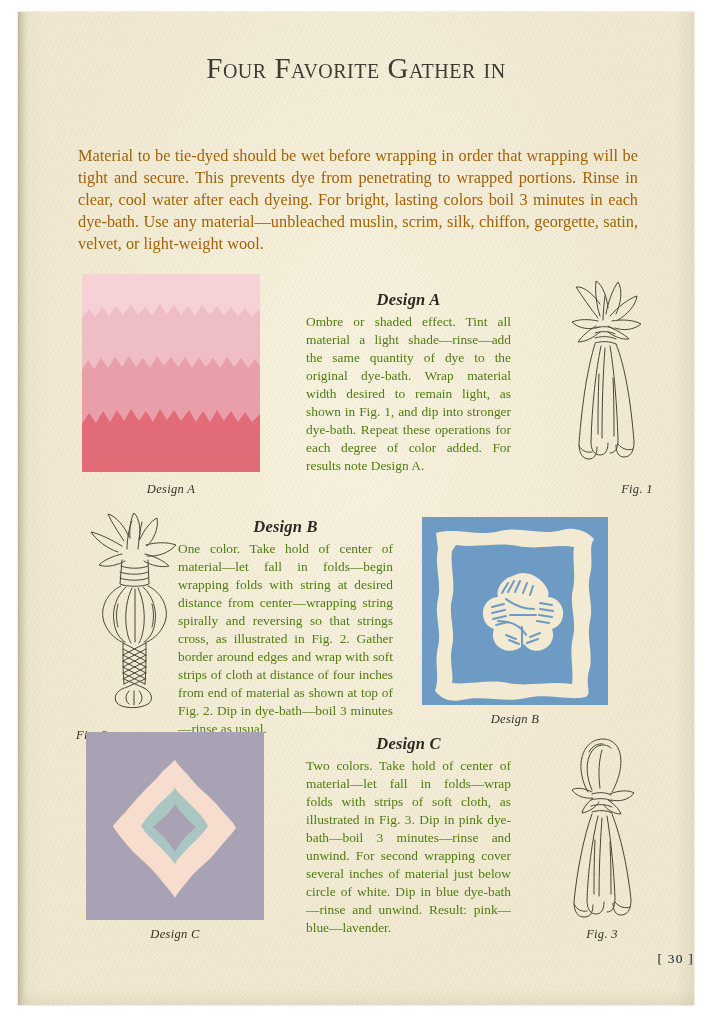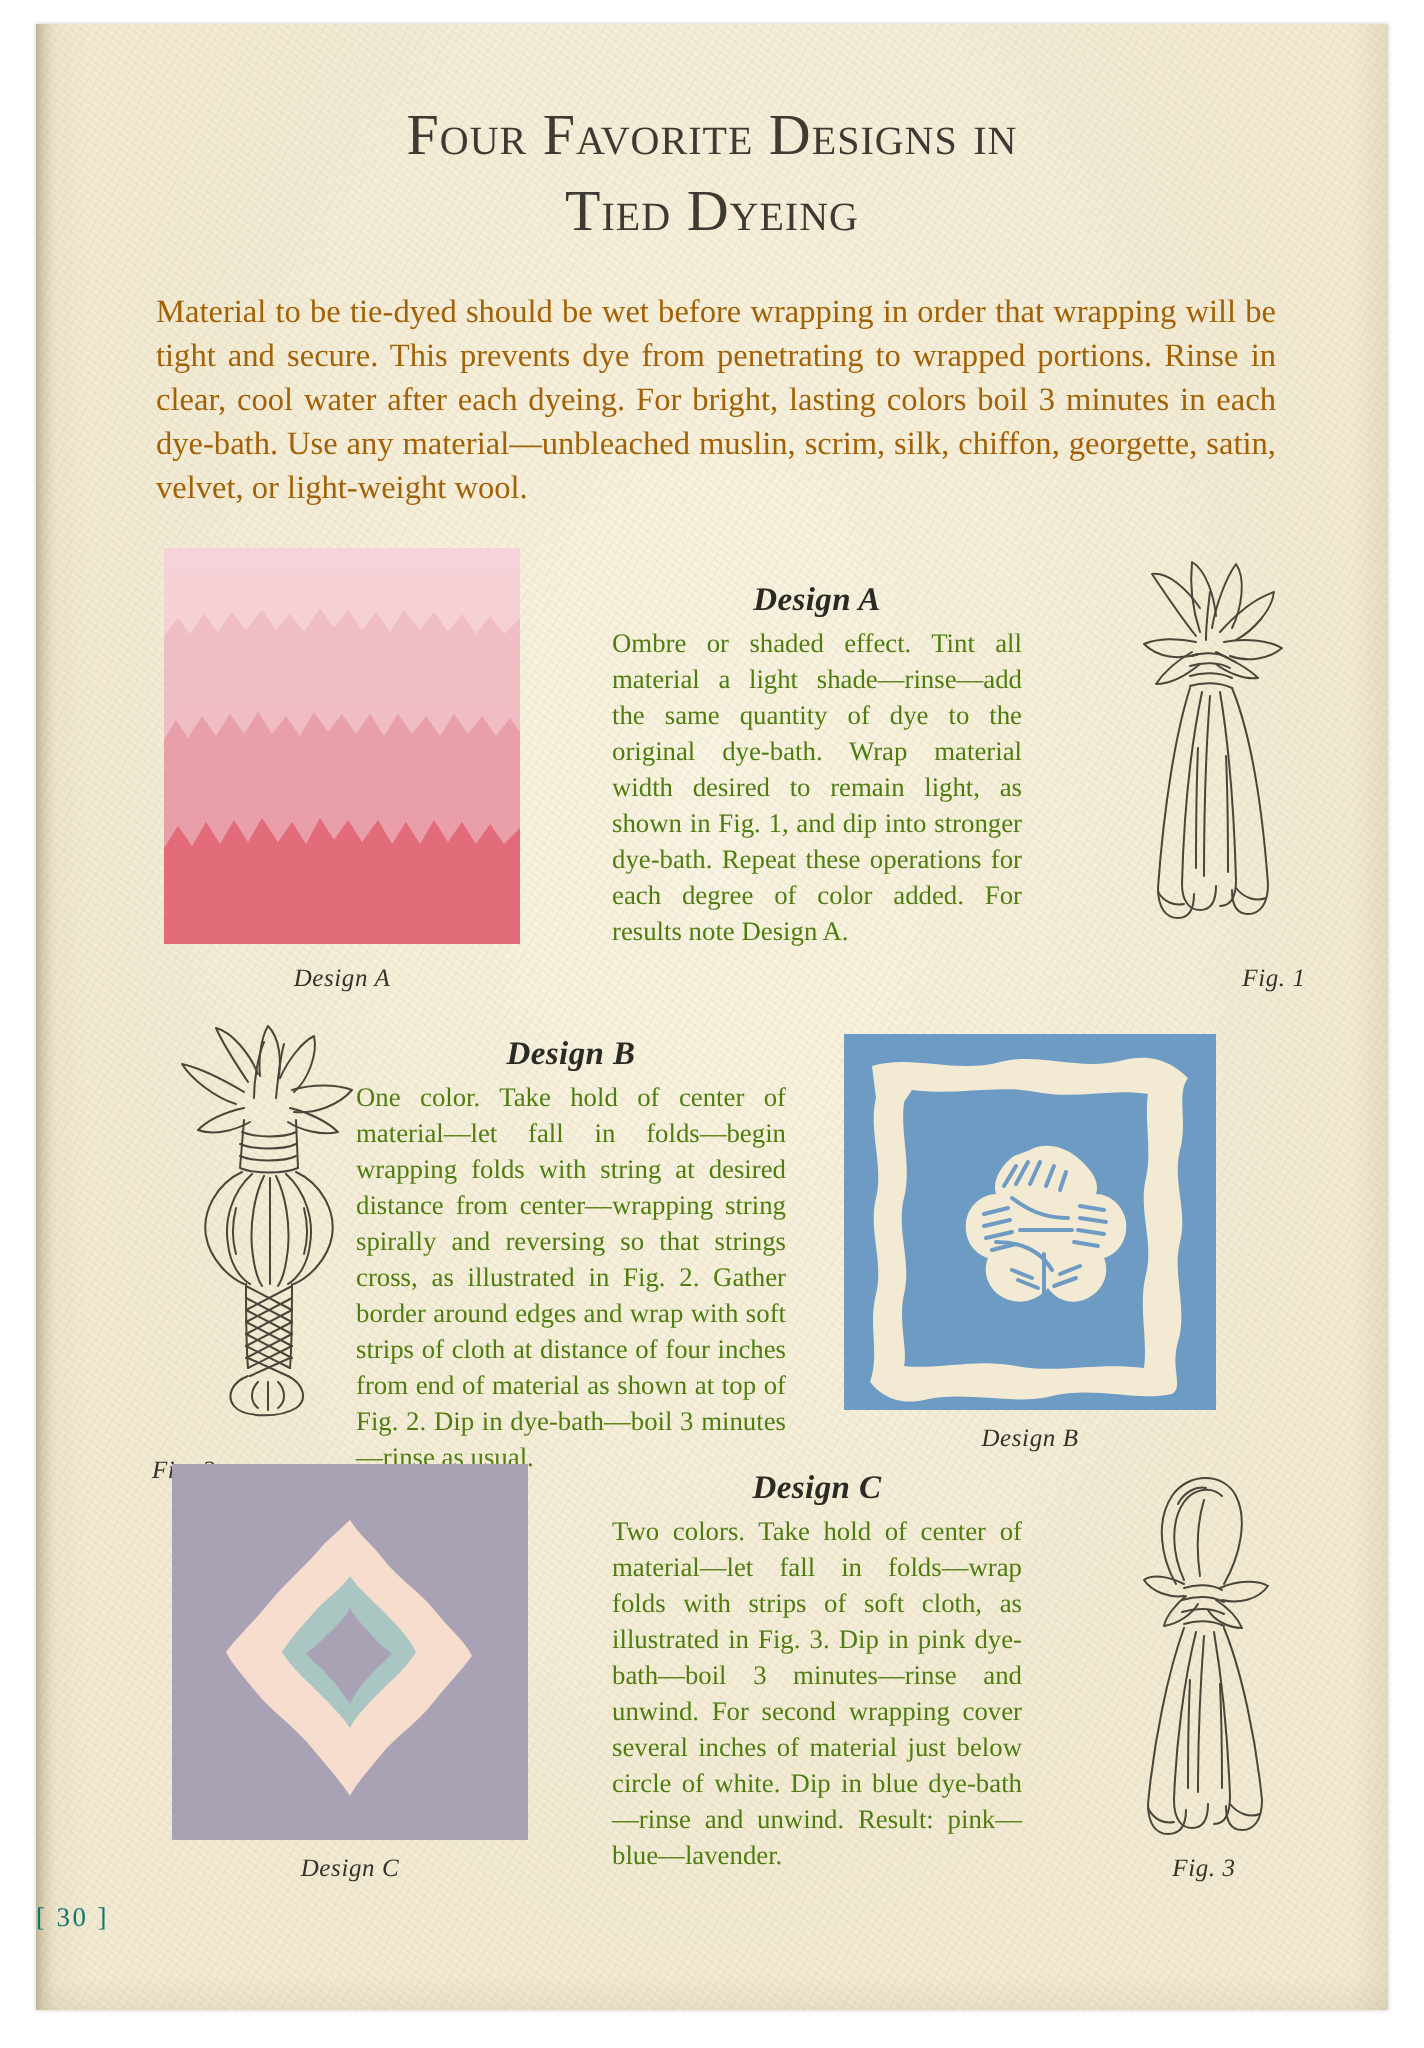--- a/index.html
+++ b/index.html
@@ -46,33 +46,32 @@
       text-align-last:left;}
   .col{position:absolute;}
   .fig{position:absolute;}
   .fig svg{display:block;}
 
   
   .swA{background:#f3c9ce;}
   .swA svg{display:block;}
 
   
-  .pageno{position:absolute;left:0;right:0;bottom:38px;text-align:left;
-      color:#0f766e;font-size:13.5px;letter-spacing:1.2px;}
+  .pageno{position:absolute;left:0;right:0;bottom:38px;text-align:right;
+      color:#0f172a;font-size:13.5px;letter-spacing:1.2px;}
 </style>
 </head>
 <body>
 
 <div class="page">
   <div class="gutter"></div>
   <div class="inner">
 
     <div class="title">
-      <span>Four Favorite Designs in</span>
-      <span class="l2">Tied Dyeing</span>
+      <span>Four Favorite Gather in</span>
     </div>
 
     <div class="intro">Material to be tie-dyed should be wet before wrapping in order that wrapping will be tight and secure.  This prevents dye from penetrating to wrapped portions.  Rinse in clear, cool water after each dyeing.  For bright, lasting colors boil 3 minutes in each dye-bath.  Use any material—unbleached muslin, scrim, silk, chiffon, georgette, satin, velvet, or light-weight wool.</div>
 
     <div class="swatch swA" style="left:64px;top:262px;width:178px;height:198px;">
       <svg width="178" height="198" viewBox="0 0 178 198" preserveAspectRatio="none" aria-hidden="true">
         <defs>
           <linearGradient id="gA1" x1="0" y1="0" x2="0" y2="1">
             <stop offset="0" stop-color="#f6d3d8"></stop>
               <stop offset="1" stop-color="#f1c4cb"></stop>

